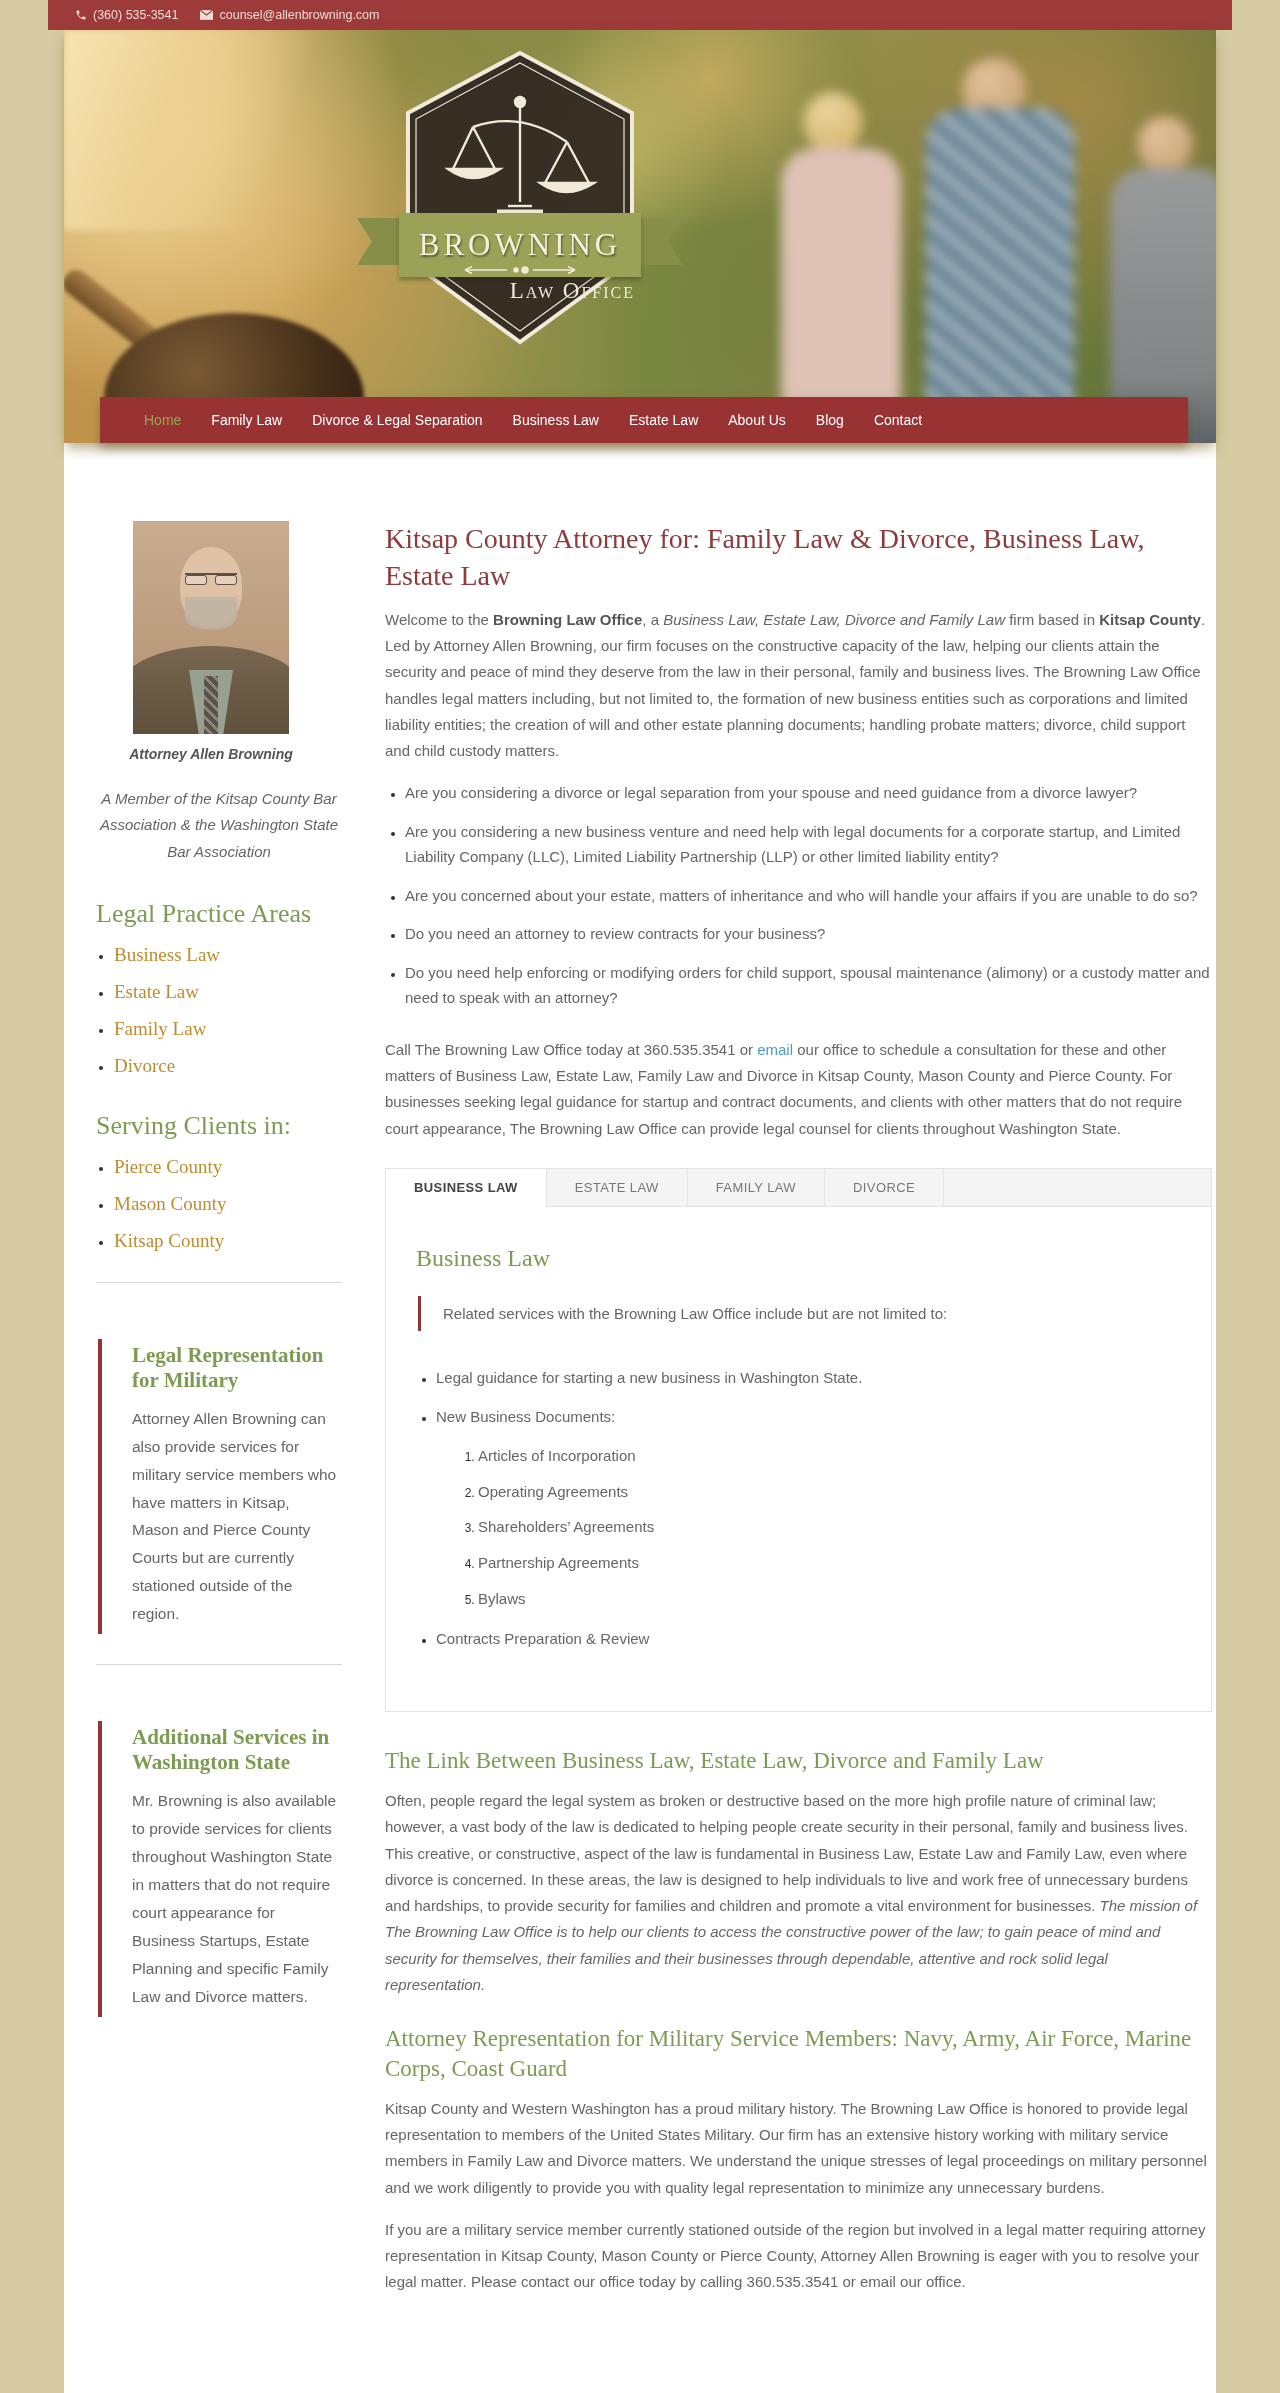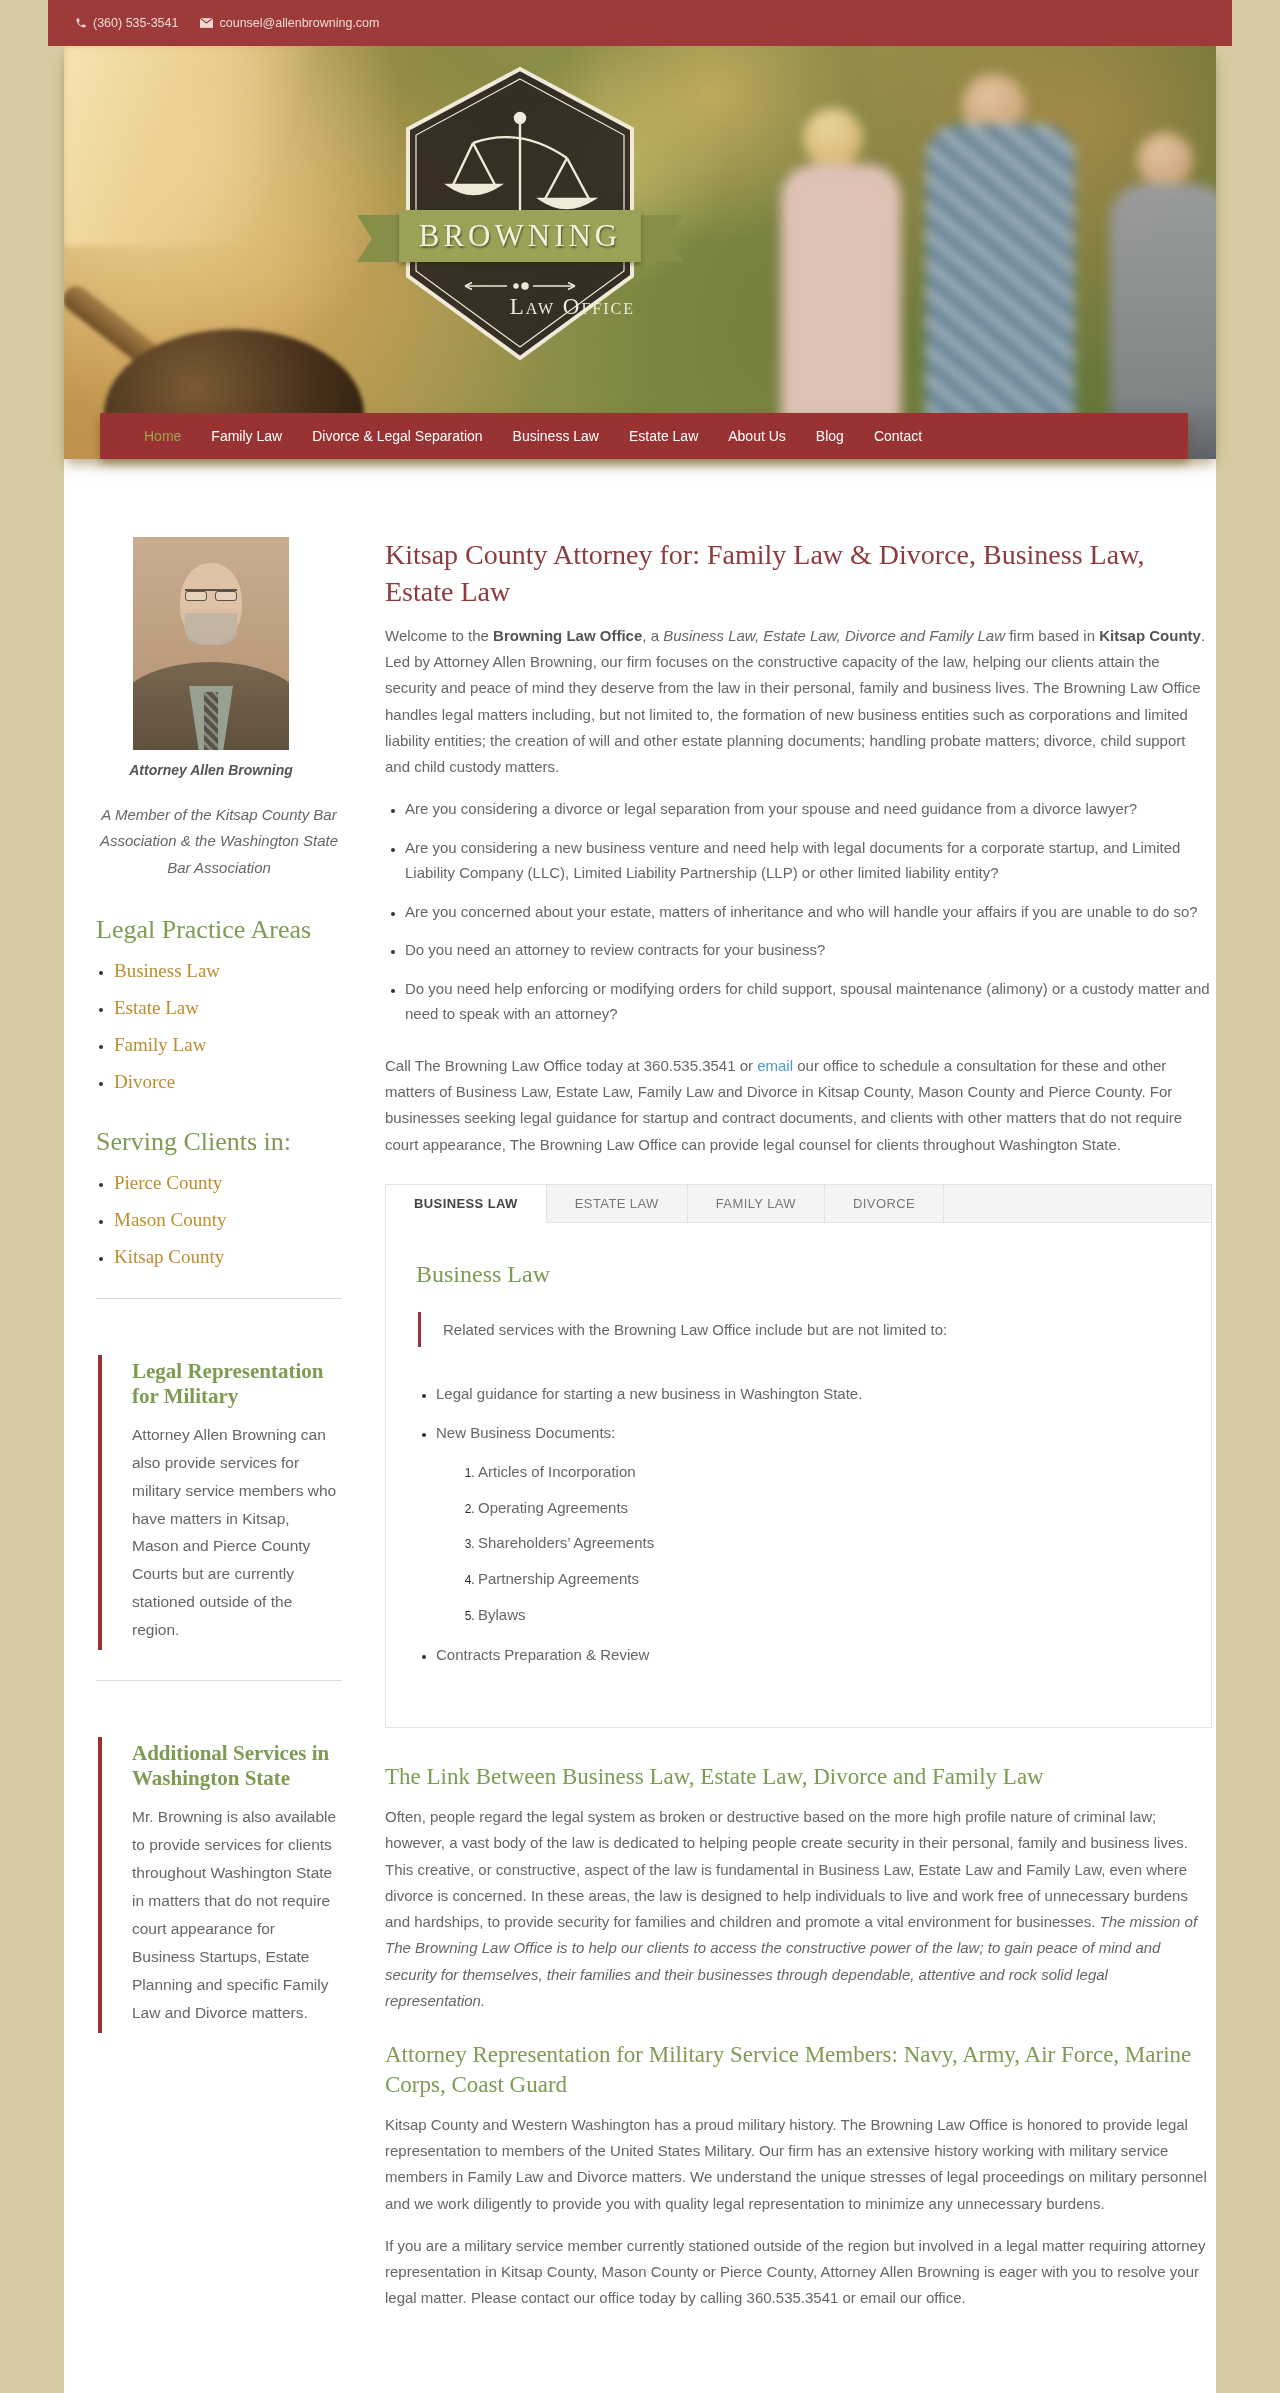--- a/index.html
+++ b/index.html
@@ -6,21 +6,21 @@
   :root{
     --page-bg:#d6cba3; --topbar-red:#9d3a3a; --nav-red:#993333; --heading-red:#8e3b3e;
     --heading-green:#7d9b52; --gold-link:#bd8d2e; --blue-link:#4b9cc2; --body-text:#666666;
     --quote-red:#8e3639; --footer-green:#7c974c; --footer-dark:#4a5423;
     --ribbon-olive:#99a257; --badge-brown:#37302a; --badge-cream:#f1ead8;
   }
   *{margin:0;padding:0;box-sizing:border-box;}
   body{background:var(--page-bg);font-family:"Liberation Sans","DejaVu Sans",sans-serif;color:var(--body-text);}
   .site{width:1184px;margin:0 auto;}
   
-  .topbar{background:var(--topbar-red);height:46px;display:flex;align-items:center;padding-left:27px;gap:22px;}
+  .topbar{background:var(--topbar-red);height:30px;display:flex;align-items:center;padding-left:27px;gap:22px;}
   .topbar a{color:#efd9d4;text-decoration:none;font-size:12.5px;display:flex;align-items:center;gap:6px;}
   .topbar svg{display:block;}
   
   .hero-wrap{margin:0 16px;position:relative;height:413px;box-shadow:0 7px 12px -2px rgba(130,100,40,.55);}
   .hero{position:absolute;inset:0;overflow:hidden;
     background:
       radial-gradient(circle at 6% 22%, rgba(248,228,166,.95), rgba(248,228,166,0) 24%),
       radial-gradient(circle at 18% 55%, rgba(215,170,95,.8), rgba(215,170,95,0) 30%),
       radial-gradient(circle at 30% 10%, rgba(120,130,60,.7), rgba(120,130,60,0) 22%),
       radial-gradient(circle at 47% 30%, rgba(225,205,120,.55), rgba(225,205,120,0) 18%),
@@ -40,21 +40,21 @@
   .head-dot{position:absolute;border-radius:50%;background:radial-gradient(circle at 40% 35%,#e6c6a0,#c79c72);}
   .p-woman{left:18%;top:90px;width:120px;height:300px;background:repeating-linear-gradient(0deg,#ead9cf 0 7px,#d9a49c 7px 11px);}
   .h-woman{left:22%;top:34px;width:60px;height:60px;background:radial-gradient(circle at 40% 30%,#efd9a2,#d3b068);}
   .p-man{left:45%;top:50px;width:150px;height:350px;background:repeating-linear-gradient(40deg,#7e98ac 0 9px,#dde3e7 9px 13px,#5d7a91 13px 22px);}
   .h-man{left:52%;top:0px;width:64px;height:62px;}
   .p-teen{left:80%;top:110px;width:120px;height:300px;background:linear-gradient(#9b9da0,#84878b 70%,#4f545e);}
   .h-teen{left:85%;top:58px;width:56px;height:56px;}
   
   .badge{position:absolute;left:341px;top:20px;width:230px;height:295px;z-index:3;}
   .badge svg.hex{position:absolute;left:0;top:0;}
-  .ribbon{position:absolute;left:-48px;right:-48px;top:144px;height:52px;}
+  .ribbon{position:absolute;left:-48px;right:-48px;top:163px;height:64px;}
   .ribbon .end{position:absolute;top:5px;width:62px;height:47px;background:#878e49;}
   .ribbon .end.l{left:0;clip-path:polygon(100% 0,0 0,24% 50%,0 100%,100% 100%);}
   .ribbon .end.r{right:0;clip-path:polygon(0 0,100% 0,76% 50%,100% 100%,0 100%);}
   .ribbon .mid{position:absolute;left:42px;right:42px;top:0;bottom:0;background:var(--ribbon-olive);
     box-shadow:0 3px 4px rgba(40,40,10,.35);display:flex;align-items:center;justify-content:center;}
   .ribbon .word{font-family:"Liberation Serif","DejaVu Serif",serif;font-size:31px;letter-spacing:4px;
     color:#f6efdb;text-shadow:1px 2px 2px rgba(0,0,0,.45);}
   .badge .tag{position:absolute;left:0;right:0;top:228px;text-align:right;
     font-family:"Liberation Serif","DejaVu Serif",serif;font-variant:small-caps;letter-spacing:2px;
     font-size:23px;color:var(--badge-cream);}

